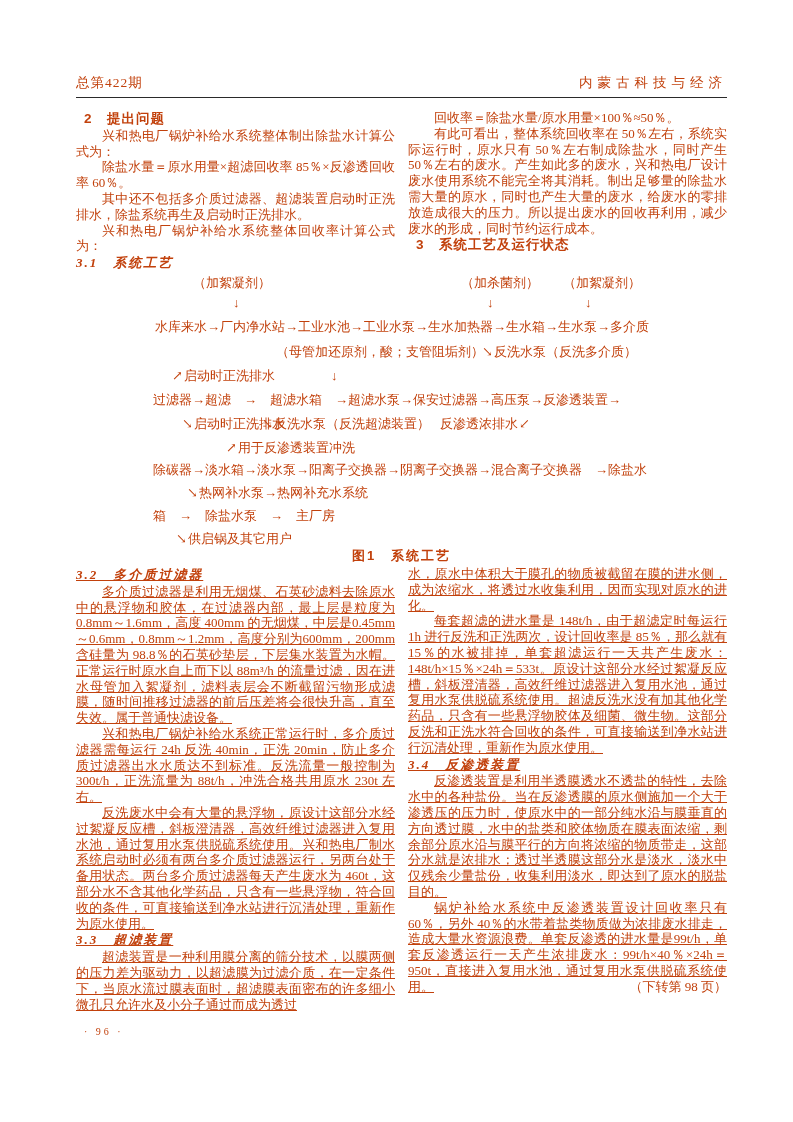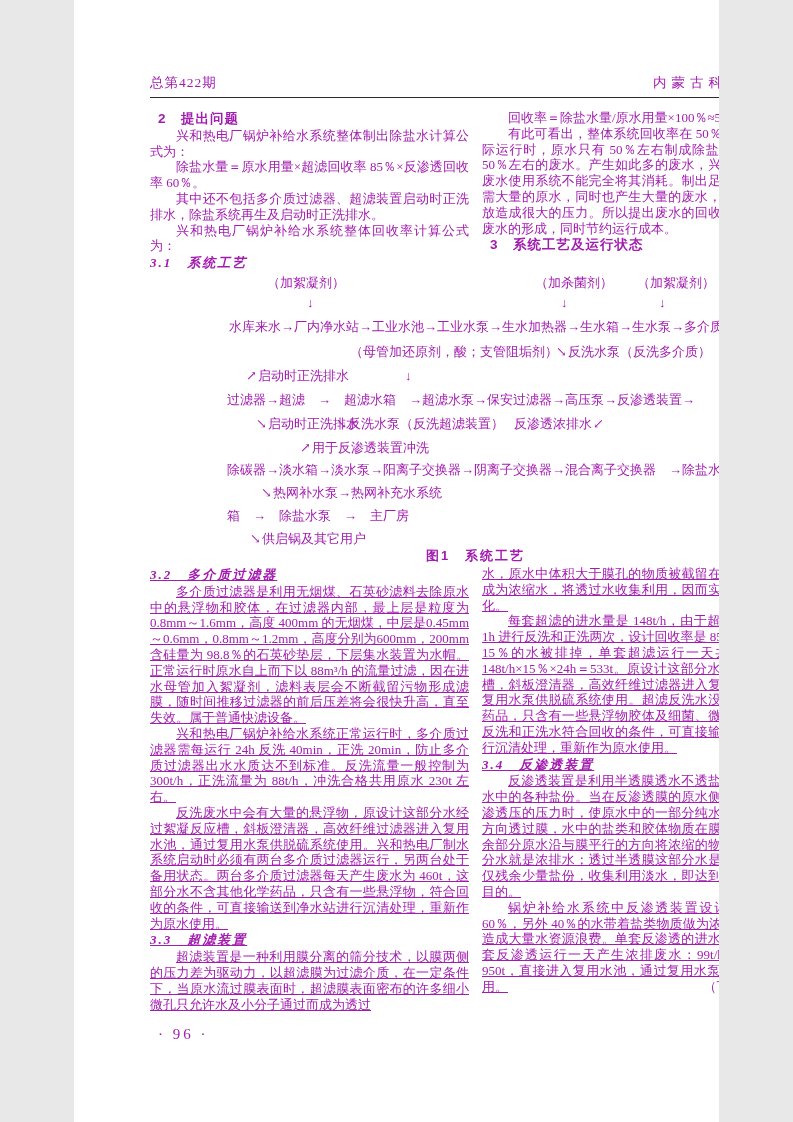--- a/index.html
+++ b/index.html
@@ -1,18 +1,18 @@
 <!DOCTYPE html>
 <html><head>
 <meta charset="utf-8">
 <style>
   html,body{margin:0;padding:0;background:#e8e8e8;}
   .page{
-    position:relative;width:645px;height:1122px;margin:0 auto;
-    background:#ffffff;color:#a21caf;overflow:hidden;
+    position:relative;width:793px;height:1122px;margin:0 auto;
+    background:#ffffff;color:#c2410c;overflow:hidden;
     font-family:"Liberation Serif","DejaVu Serif",serif;
     font-size:13px;
   }
   .content{position:absolute;left:76px;top:74px;width:651px;}
   .masthead{
     display:flex;justify-content:space-between;align-items:flex-end;
     padding-bottom:5px;border-bottom:1.6px solid #2a2a2a;
     font-size:13.5px;
   }
   .masthead .issue{letter-spacing:1px;}
@@ -35,21 +35,21 @@
   .figure{position:relative;height:296px;font-size:13px;line-height:14px;}
   .dg{position:absolute;white-space:nowrap;}
   .arr{display:inline-block;padding:0 1px;}
   .cap{
     position:absolute;left:0;right:0;top:279px;text-align:center;
     font-family:"Liberation Sans","DejaVu Sans",sans-serif;
     font-weight:bold;letter-spacing:2px;
   }
   .cont-note{float:right;text-indent:0;}
   .footer{
-    position:absolute;left:84px;top:1026px;font-size:15px;letter-spacing:3px;
+    position:absolute;left:84px;top:1026px;font-size:10px;letter-spacing:3px;
   }
 </style>
 </head>
 <body>
 
 <div class="page">
   <div class="content">
 
     <div class="masthead">
       <span class="issue">总第422期</span>

